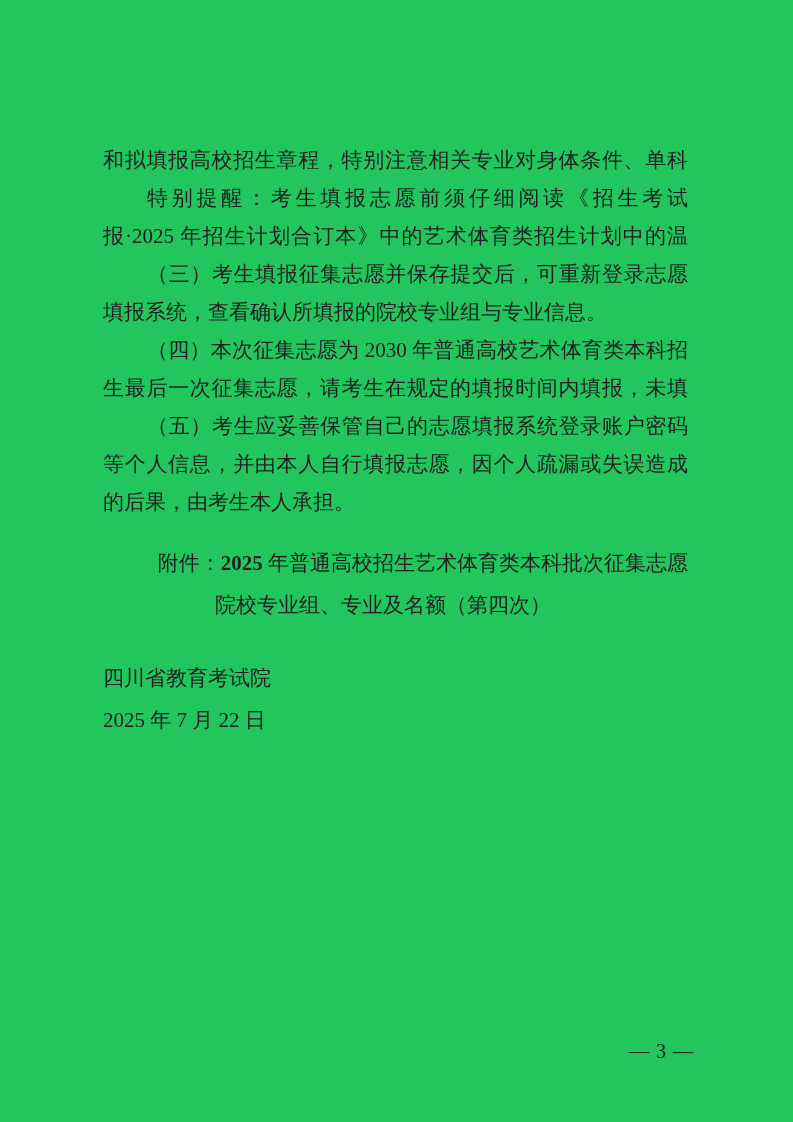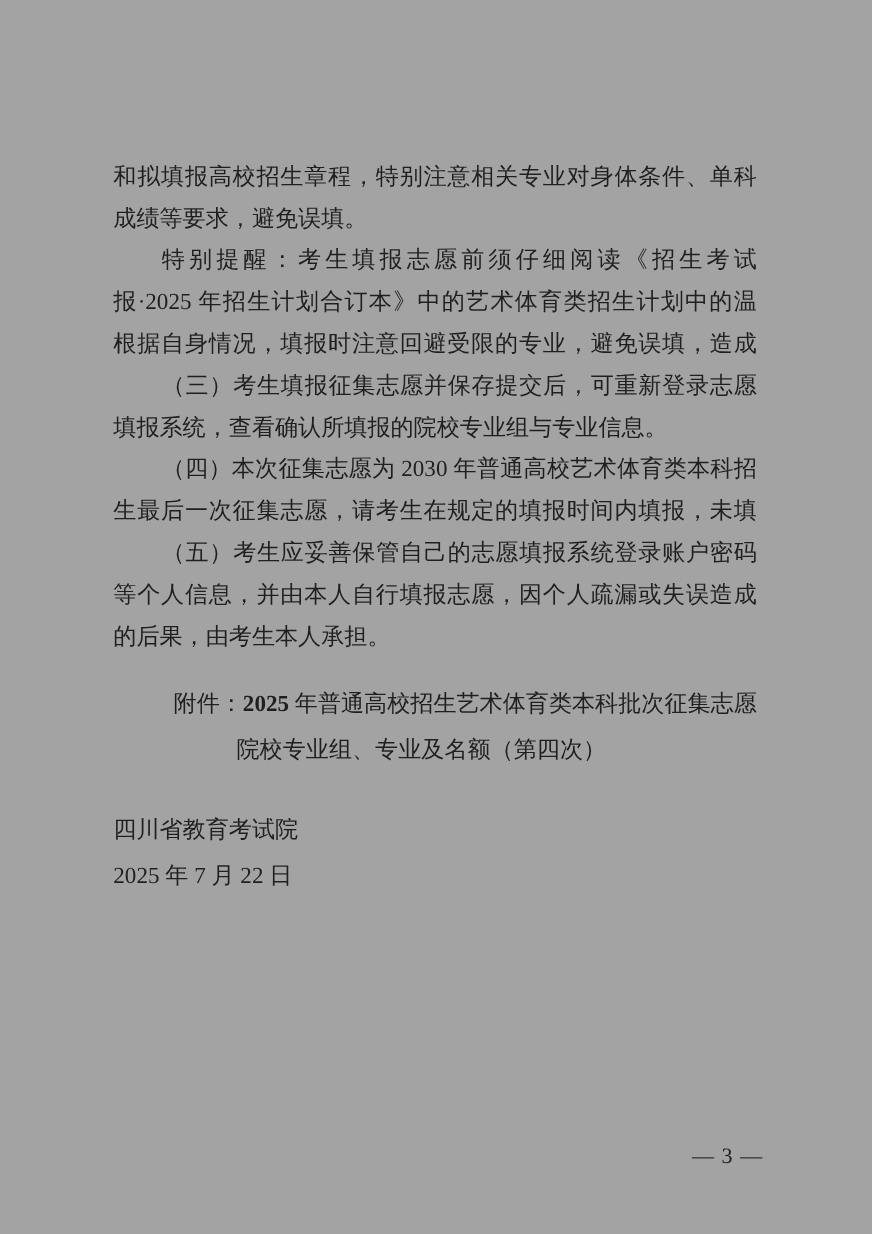--- a/index.html
+++ b/index.html
@@ -6,21 +6,21 @@
   html, body {
     width: 793px;
     height: 1122px;
     background: #ffffff;
     font-family: "Liberation Serif", "DejaVu Serif", serif;
   }
   .page {
     position: relative;
     width: 793px;
     height: 1122px;
-    background: #a3a3a3;
+    background: #22c55e;
     color: #1f1f1f;
     overflow: hidden;
   }
   .text-column {
     position: absolute;
     left: 103px;
     top: 141px;
     width: 585px;
     font-size: 21px;
     line-height: 38px;
@@ -62,24 +62,22 @@
 </style>
 </head>
 <body>
 
 <div class="page">
 
   <div class="text-column">
 
     <div>
         <div class="line fill">和拟填报高校招生章程，特别注意相关专业对身体条件、单科</div>
-        <div class="line">成绩等要求，避免误填。</div>
         <div class="line fill indent">特别提醒：考生填报志愿前须仔细阅读《招生考试</div>
         <div class="line fill">报·2025 年招生计划合订本》中的艺术体育类招生计划中的温</div>
-        <div class="line fill">根据自身情况，填报时注意回避受限的专业，避免误填，造成</div>
         <div class="line fill indent">（三）考生填报征集志愿并保存提交后，可重新登录志愿</div>
         <div class="line">填报系统，查看确认所填报的院校专业组与专业信息。</div>
         <div class="line fill indent">（四）本次征集志愿为 2030 年普通高校艺术体育类本科招</div>
         <div class="line fill">生最后一次征集志愿，请考生在规定的填报时间内填报，未填</div>
         <div class="line fill indent">（五）考生应妥善保管自己的志愿填报系统登录账户密码</div>
         <div class="line fill">等个人信息，并由本人自行填报志愿，因个人疏漏或失误造成</div>
         <div class="line">的后果，由考生本人承担。</div>
       </div>
 
     <div class="attachment">

